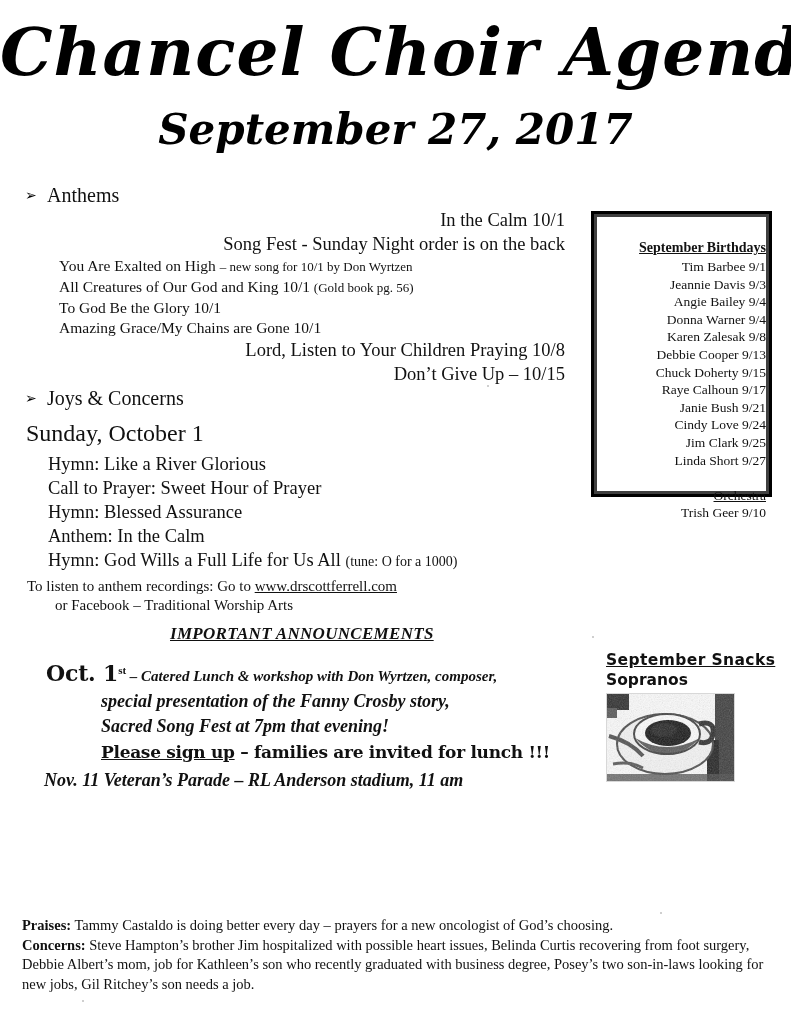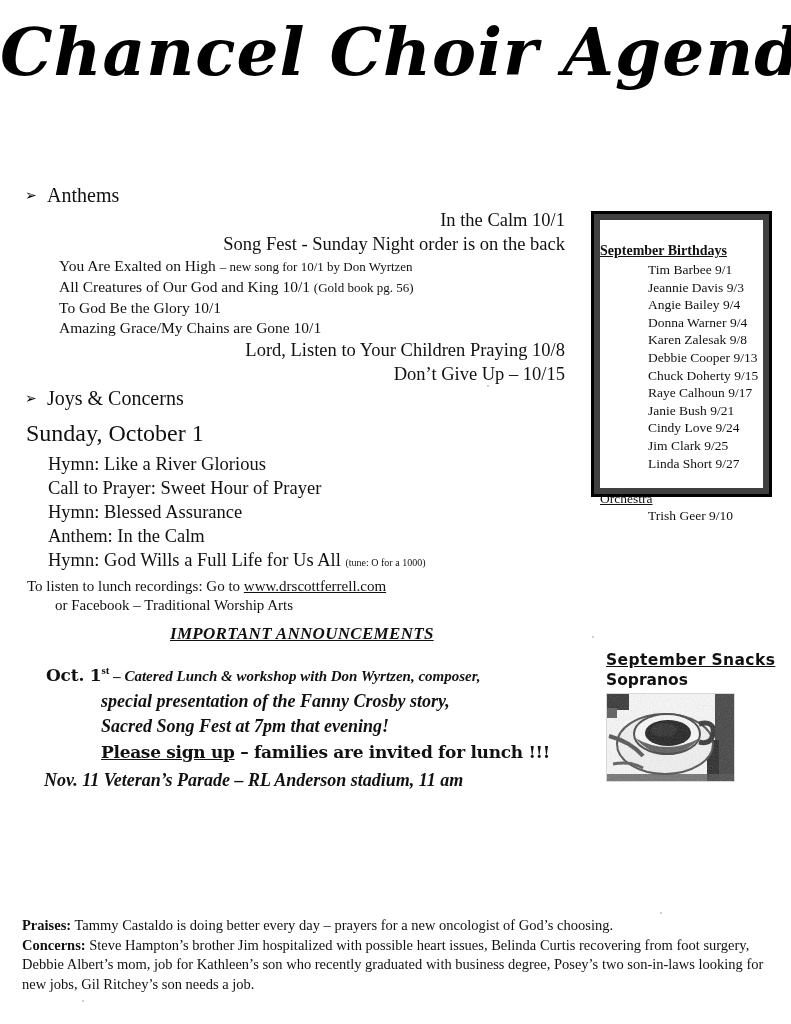--- a/index.html
+++ b/index.html
@@ -103,21 +103,21 @@
     line-height: 38px;
     white-space: nowrap;
   }
   .service-line {
     font-size: 18.5px;
     line-height: 24px;
     padding-left: 22px;
     white-space: nowrap;
   }
   .tune-note {
-    font-size: 10px;
+    font-size: 14px;
     text-align: center;
   }
 
   
   .listen {
     position: absolute;
     left: 27px;
     top: 577px;
     width: 540px;
     font-size: 15px;
@@ -146,21 +146,21 @@
     width: 540px;
   }
   .ann-oct {
     font-size: 18px;
     line-height: 25px;
     white-space: nowrap;
   }
   .oct-bold {
     font-family: "DejaVu Serif", serif;
     font-weight: bold;
-    font-size: 17px;
+    font-size: 22px;
     letter-spacing: -0.2px;
   }
   .oct-sup {
     font-size: 11px;
     vertical-align: super;
     font-weight: bold;
   }
   .ann-ital {
     font-style: italic;
     font-weight: bold;
@@ -207,24 +207,24 @@
     height: 286px;
     border: 3px solid #000;
     background: #fff;
     box-sizing: border-box;
   }
   .bday-inner {
     position: absolute;
     left: 0; top: 0;
     width: 100%;
     height: 100%;
-    border: 6px solid #404040;
+    border: 3px solid #404040;
     box-sizing: border-box;
     padding-top: 22px;
-    text-align: left;
+    text-align: right;
   }
   .bday-title {
     font-size: 14px;
     font-weight: bold;
     text-decoration: underline;
     line-height: 18px;
     margin-bottom: 1px;
     white-space: nowrap;
   }
   .bday-row {
@@ -295,20 +295,21 @@
     border-radius: 50%;
     opacity: .55;
   }
 </style>
 </head>
 <body>
 
 <div class="page">
 
   <div class="title-main">Chancel Choir Agenda</div>
+  <div class="title-date">September 27, 2017</div>
 
   <div class="agenda">
 
     <div class="agenda-head">
       <span class="arrow-bullet">➢</span><span>Anthems</span>
     </div>
 
     <div class="agenda-l1">
       <span>In the Calm  10/1</span>
     </div>
@@ -356,21 +357,21 @@
       <span>Anthem: In the Calm</span>
     </div>
     <div class="service-line">
       <span>Hymn:  God Wills a Full Life for Us All</span>
       <span class="tune-note">(tune: O for a 1000)</span>
     </div>
   </div>
 
   <div class="listen">
     <div>
-      <span>To listen to lunch recordings:  Go to </span><span class="url">www.drscottferrell.com</span>
+      <span>To listen to anthem recordings:  Go to </span><span class="url">www.drscottferrell.com</span>
     </div>
     <div class="listen-indent">or Facebook – Traditional Worship Arts</div>
   </div>
 
   <div class="ann-head">IMPORTANT ANNOUNCEMENTS</div>
 
   <div class="ann-block">
     <div class="ann-oct">
       <span class="oct-bold">Oct. 1</span><span class="oct-sup">st</span><span class="ann-ital"> – Catered Lunch &amp; workshop with Don Wyrtzen, composer,</span>
     </div>

